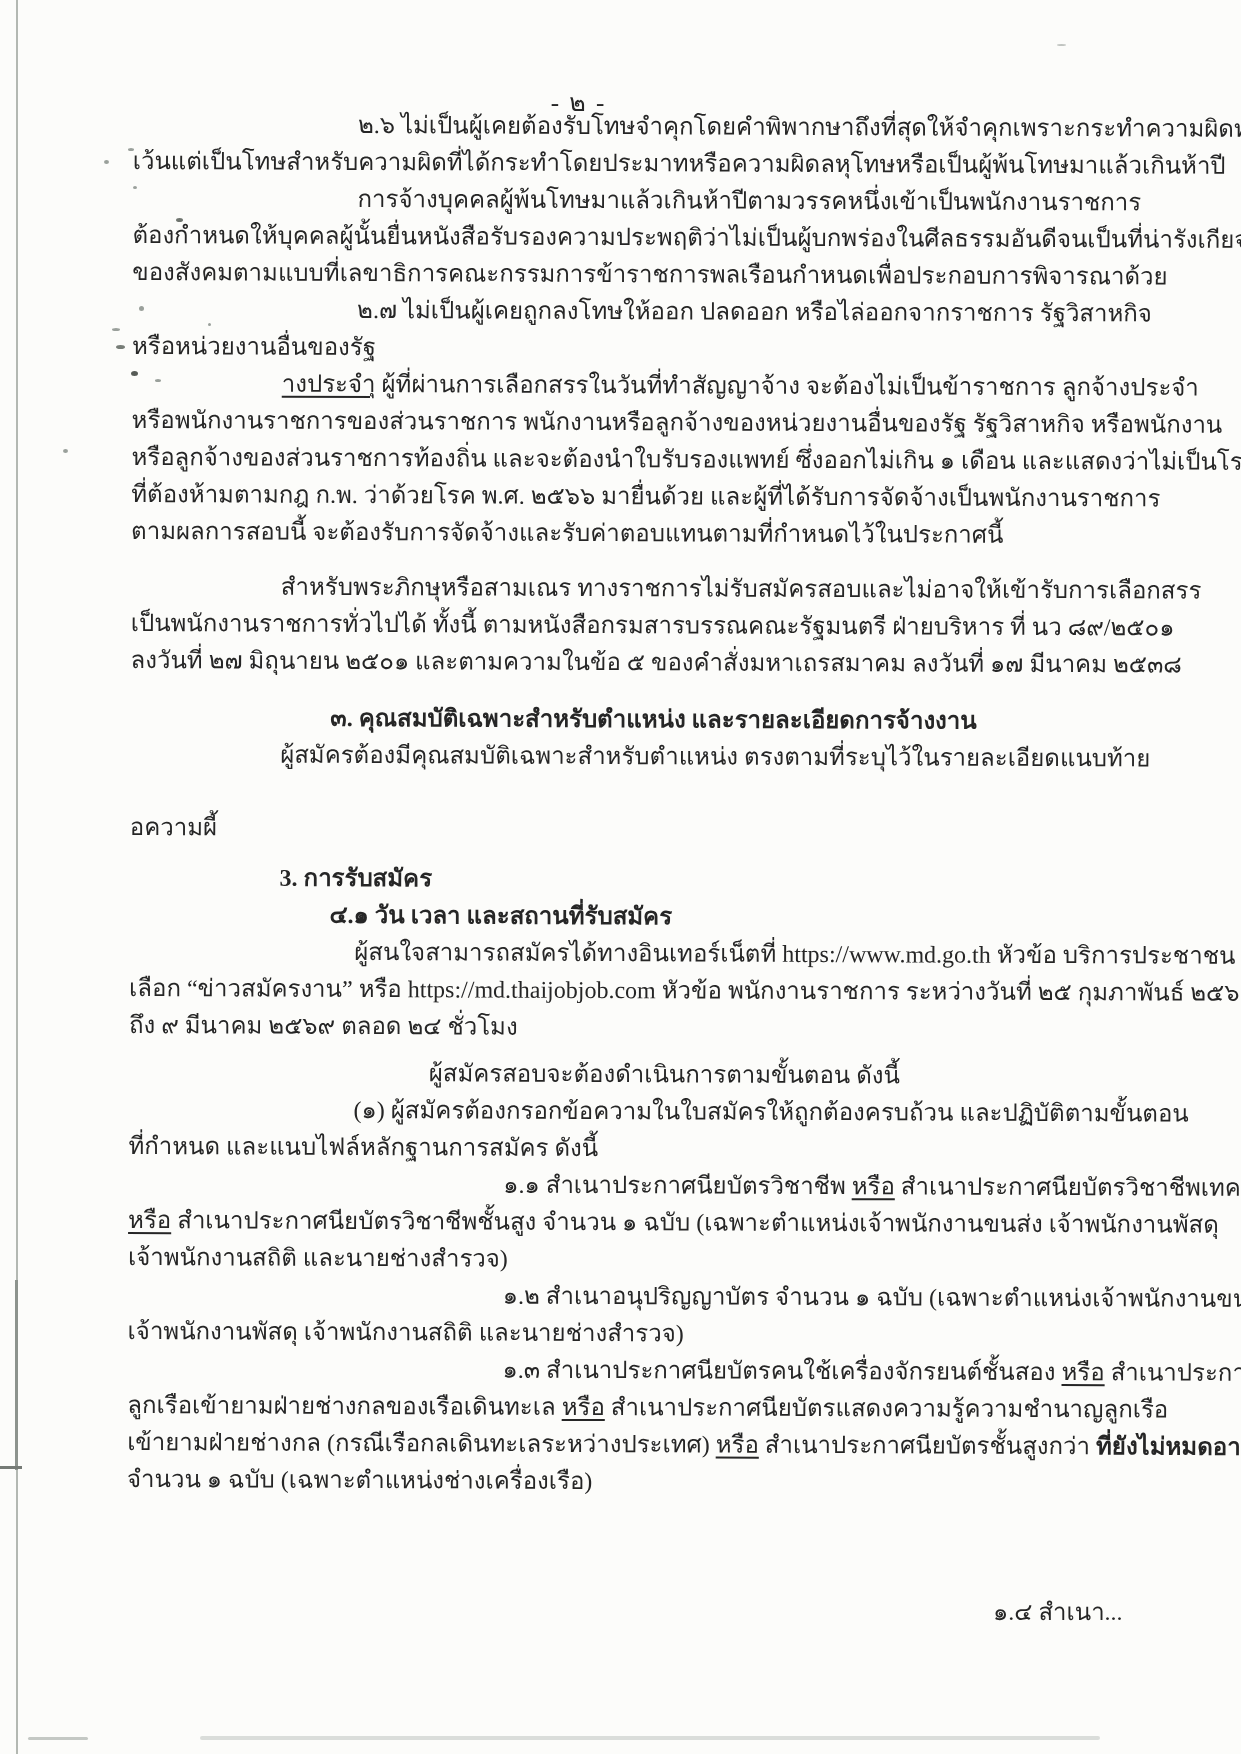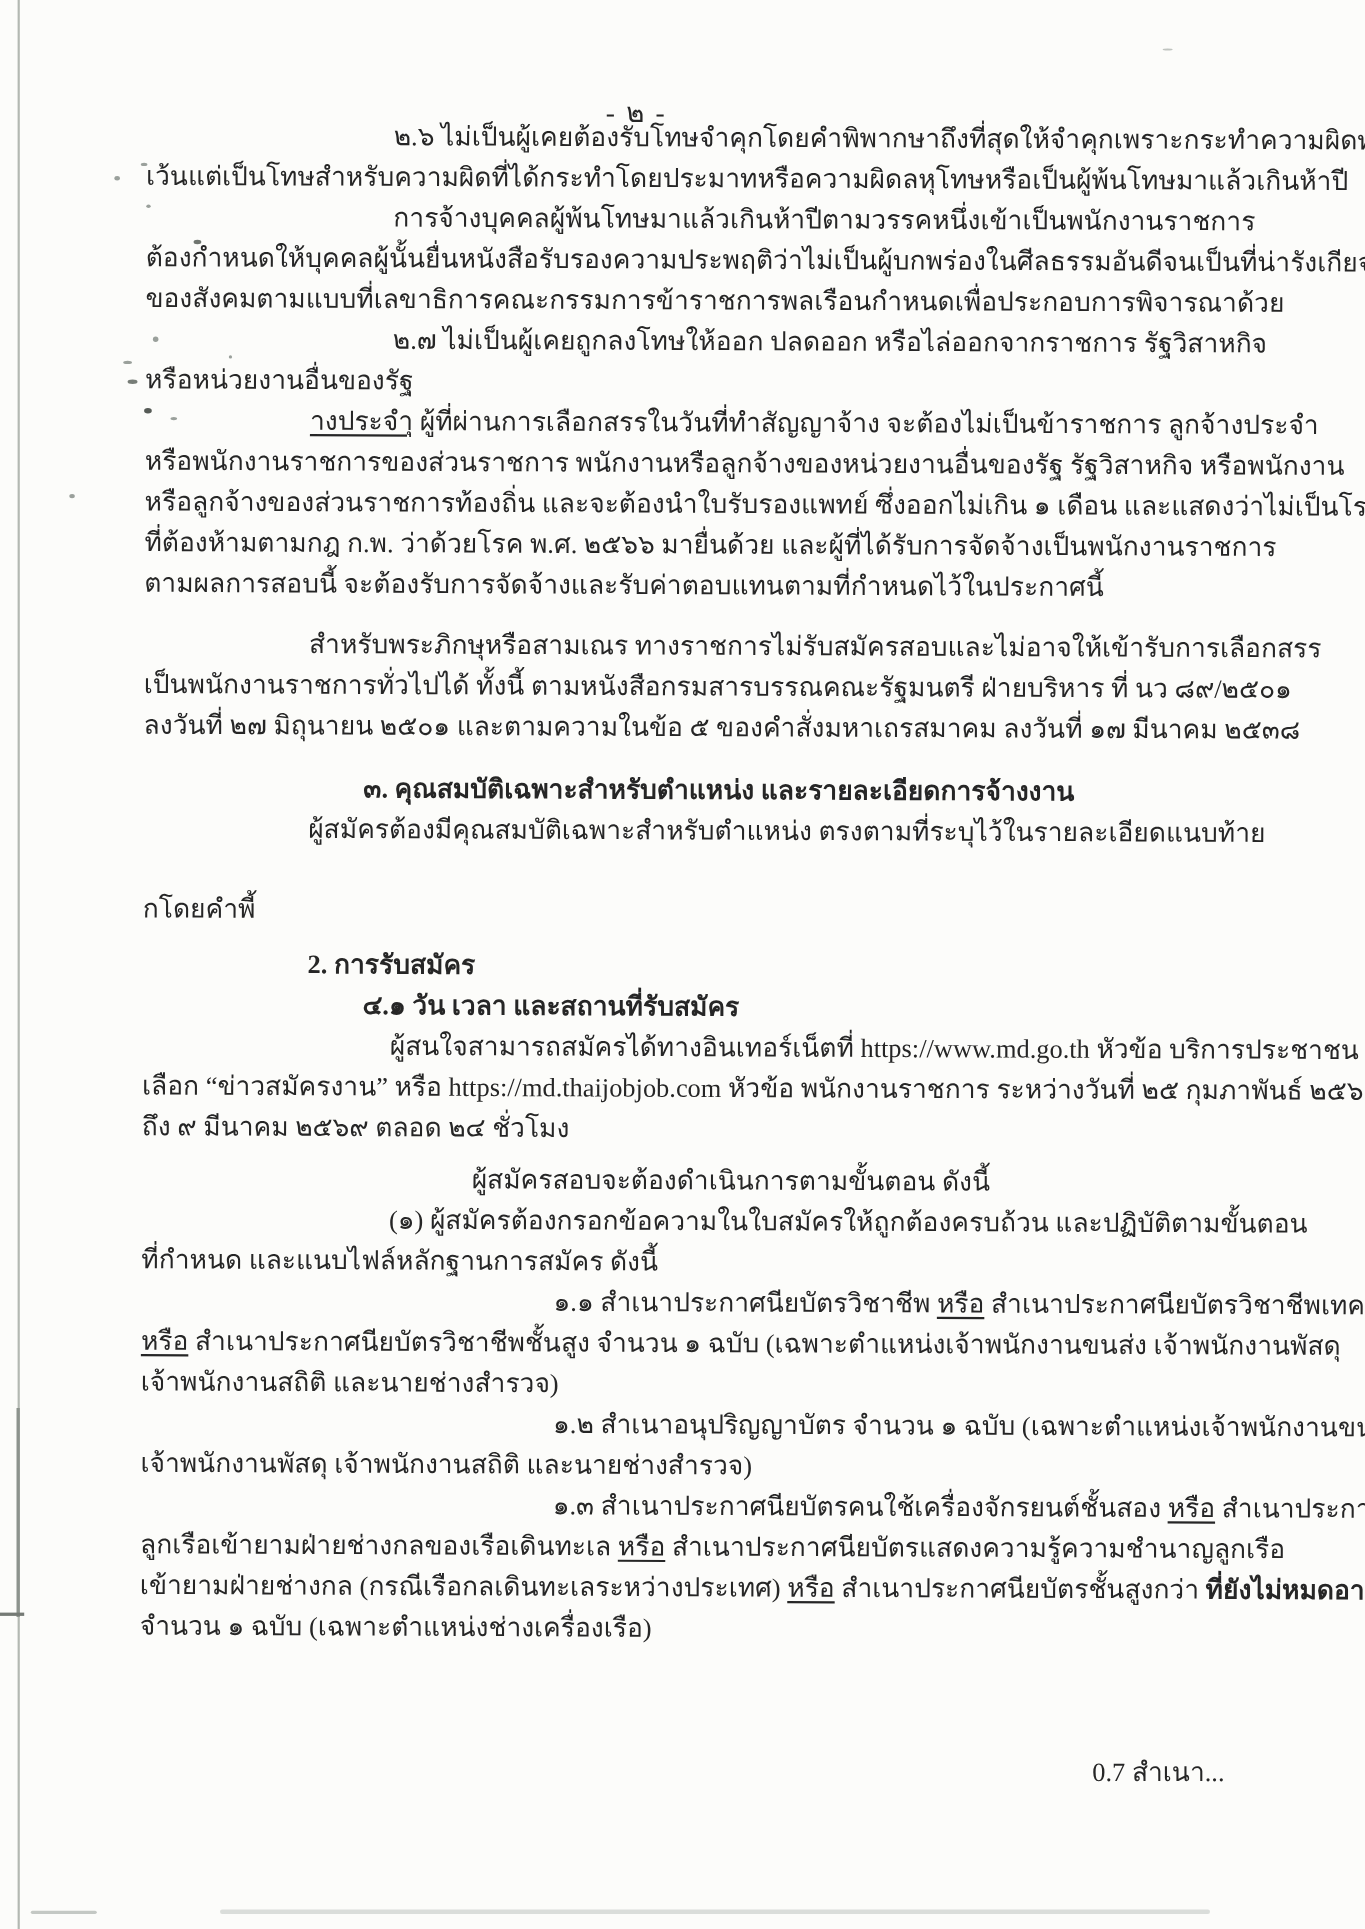--- a/index.html
+++ b/index.html
@@ -59,41 +59,41 @@
       <div class="line" style="margin-left: 150px;"><span class="u">างประจำุ</span><span> ผู้ที่ผ่านการเลือกสรรในวันที่ทำสัญญาจ้าง จะต้องไม่เป็นข้าราชการ ลูกจ้างประจำ</span></div>
       <div class="line" style="margin-left: 0px;"><span>หรือพนักงานราชการของส่วนราชการ พนักงานหรือลูกจ้างของหน่วยงานอื่นของรัฐ รัฐวิสาหกิจ หรือพนักงาน</span></div>
       <div class="line" style="margin-left: 0px;"><span>หรือลูกจ้างของส่วนราชการท้องถิ่น และจะต้องนำใบรับรองแพทย์ ซึ่งออกไม่เกิน ๑ เดือน และแสดงว่าไม่เป็นโรค</span></div>
       <div class="line" style="margin-left: 0px;"><span>ที่ต้องห้ามตามกฎ ก.พ. ว่าด้วยโรค พ.ศ. ๒๕๖๖ มายื่นด้วย และผู้ที่ได้รับการจัดจ้างเป็นพนักงานราชการ</span></div>
       <div class="line" style="margin-left: 0px;"><span>ตามผลการสอบนี้ จะต้องรับการจัดจ้างและรับค่าตอบแทนตามที่กำหนดไว้ในประกาศนี้</span></div>
       <div class="line" style="margin-left: 150px; margin-top: 18px;"><span>สำหรับพระภิกษุหรือสามเณร ทางราชการไม่รับสมัครสอบและไม่อาจให้เข้ารับการเลือกสรร</span></div>
       <div class="line" style="margin-left: 0px;"><span>เป็นพนักงานราชการทั่วไปได้ ทั้งนี้ ตามหนังสือกรมสารบรรณคณะรัฐมนตรี ฝ่ายบริหาร ที่ นว ๘๙/๒๕๐๑</span></div>
       <div class="line" style="margin-left: 0px;"><span>ลงวันที่ ๒๗ มิถุนายน ๒๕๐๑ และตามความในข้อ ๕ ของคำสั่งมหาเถรสมาคม ลงวันที่ ๑๗ มีนาคม ๒๕๓๘</span></div>
       <div class="line bold" style="margin-left: 200px; margin-top: 20px;"><span>๓. คุณสมบัติเฉพาะสำหรับตำแหน่ง และรายละเอียดการจ้างงาน</span></div>
       <div class="line" style="margin-left: 150px;"><span>ผู้สมัครต้องมีคุณสมบัติเฉพาะสำหรับตำแหน่ง ตรงตามที่ระบุไว้ในรายละเอียดแนบท้าย</span></div>
-      <div class="line" style="margin-left: 0px; margin-top: 36px;"><span>กโดยคำพี้</span></div>
-      <div class="line bold" style="margin-left: 150px; margin-top: 13px;"><span>2. การรับสมัคร</span></div>
+      <div class="line" style="margin-left: 0px; margin-top: 36px;"><span>อความผี้</span></div>
+      <div class="line bold" style="margin-left: 150px; margin-top: 13px;"><span>3. การรับสมัคร</span></div>
       <div class="line bold" style="margin-left: 200px;"><span>๔.๑ วัน เวลา และสถานที่รับสมัคร</span></div>
       <div class="line" style="margin-left: 225px;"><span>ผู้สนใจสามารถสมัครได้ทางอินเทอร์เน็ตที่ https://www.md.go.th หัวข้อ บริการประชาชน</span></div>
       <div class="line" style="margin-left: 0px;"><span>เลือก “ข่าวสมัครงาน” หรือ https://md.thaijobjob.com หัวข้อ พนักงานราชการ ระหว่างวันที่ ๒๕ กุมภาพันธ์ ๒๕๖๙</span></div>
       <div class="line" style="margin-left: 0px;"><span>ถึง ๙ มีนาคม ๒๕๖๙ ตลอด ๒๔ ชั่วโมง</span></div>
       <div class="line" style="margin-left: 300px; margin-top: 10px;"><span>ผู้สมัครสอบจะต้องดำเนินการตามขั้นตอน ดังนี้</span></div>
       <div class="line" style="margin-left: 225px;"><span>(๑) ผู้สมัครต้องกรอกข้อความในใบสมัครให้ถูกต้องครบถ้วน และปฏิบัติตามขั้นตอน</span></div>
       <div class="line" style="margin-left: 0px;"><span>ที่กำหนด และแนบไฟล์หลักฐานการสมัคร ดังนี้</span></div>
       <div class="line" style="margin-left: 375px;"><span>๑.๑ สำเนาประกาศนียบัตรวิชาชีพ </span><span class="u">หรือ</span><span> สำเนาประกาศนียบัตรวิชาชีพเทคนิค</span></div>
       <div class="line" style="margin-left: 0px;"><span class="u">หรือ</span><span> สำเนาประกาศนียบัตรวิชาชีพชั้นสูง จำนวน ๑ ฉบับ (เฉพาะตำแหน่งเจ้าพนักงานขนส่ง เจ้าพนักงานพัสดุ</span></div>
       <div class="line" style="margin-left: 0px;"><span>เจ้าพนักงานสถิติ และนายช่างสำรวจ)</span></div>
       <div class="line" style="margin-left: 375px;"><span>๑.๒ สำเนาอนุปริญญาบัตร จำนวน ๑ ฉบับ (เฉพาะตำแหน่งเจ้าพนักงานขนส่ง</span></div>
       <div class="line" style="margin-left: 0px;"><span>เจ้าพนักงานพัสดุ เจ้าพนักงานสถิติ และนายช่างสำรวจ)</span></div>
       <div class="line" style="margin-left: 375px;"><span>๑.๓ สำเนาประกาศนียบัตรคนใช้เครื่องจักรยนต์ชั้นสอง </span><span class="u">หรือ</span><span> สำเนาประกาศนียบัตร</span></div>
       <div class="line" style="margin-left: 0px;"><span>ลูกเรือเข้ายามฝ่ายช่างกลของเรือเดินทะเล </span><span class="u">หรือ</span><span> สำเนาประกาศนียบัตรแสดงความรู้ความชำนาญลูกเรือ</span></div>
       <div class="line" style="margin-left: 0px;"><span>เข้ายามฝ่ายช่างกล (กรณีเรือกลเดินทะเลระหว่างประเทศ) </span><span class="u">หรือ</span><span> สำเนาประกาศนียบัตรชั้นสูงกว่า </span><span class="b">ที่ยังไม่หมดอายุ</span></div>
       <div class="line" style="margin-left: 0px;"><span>จำนวน ๑ ฉบับ (เฉพาะตำแหน่งช่างเครื่องเรือ)</span></div>
     </div>
 
-  <div class="footer-marker">0.7 สำเนา...</div>
+  <div class="footer-marker">๑.๔ สำเนา...</div>
 
   <div class="scan-edge-line"></div>
   <div class="scan-edge-dark"></div>
   <div class="scan-tick"></div>
   <div class="scan-smear"></div>
   <div class="scan-smear2"></div>
   <div class="sp" style="left:128px;top:148px;width:6px;height:3px"></div>
   <div class="sp" style="left:104px;top:160px;width:5px;height:4px"></div>
   <div class="sp" style="left:133px;top:186px;width:4px;height:3px"></div>
   <div class="sp" style="left:176px;top:218px;width:7px;height:4px;background:#6f756f"></div>

